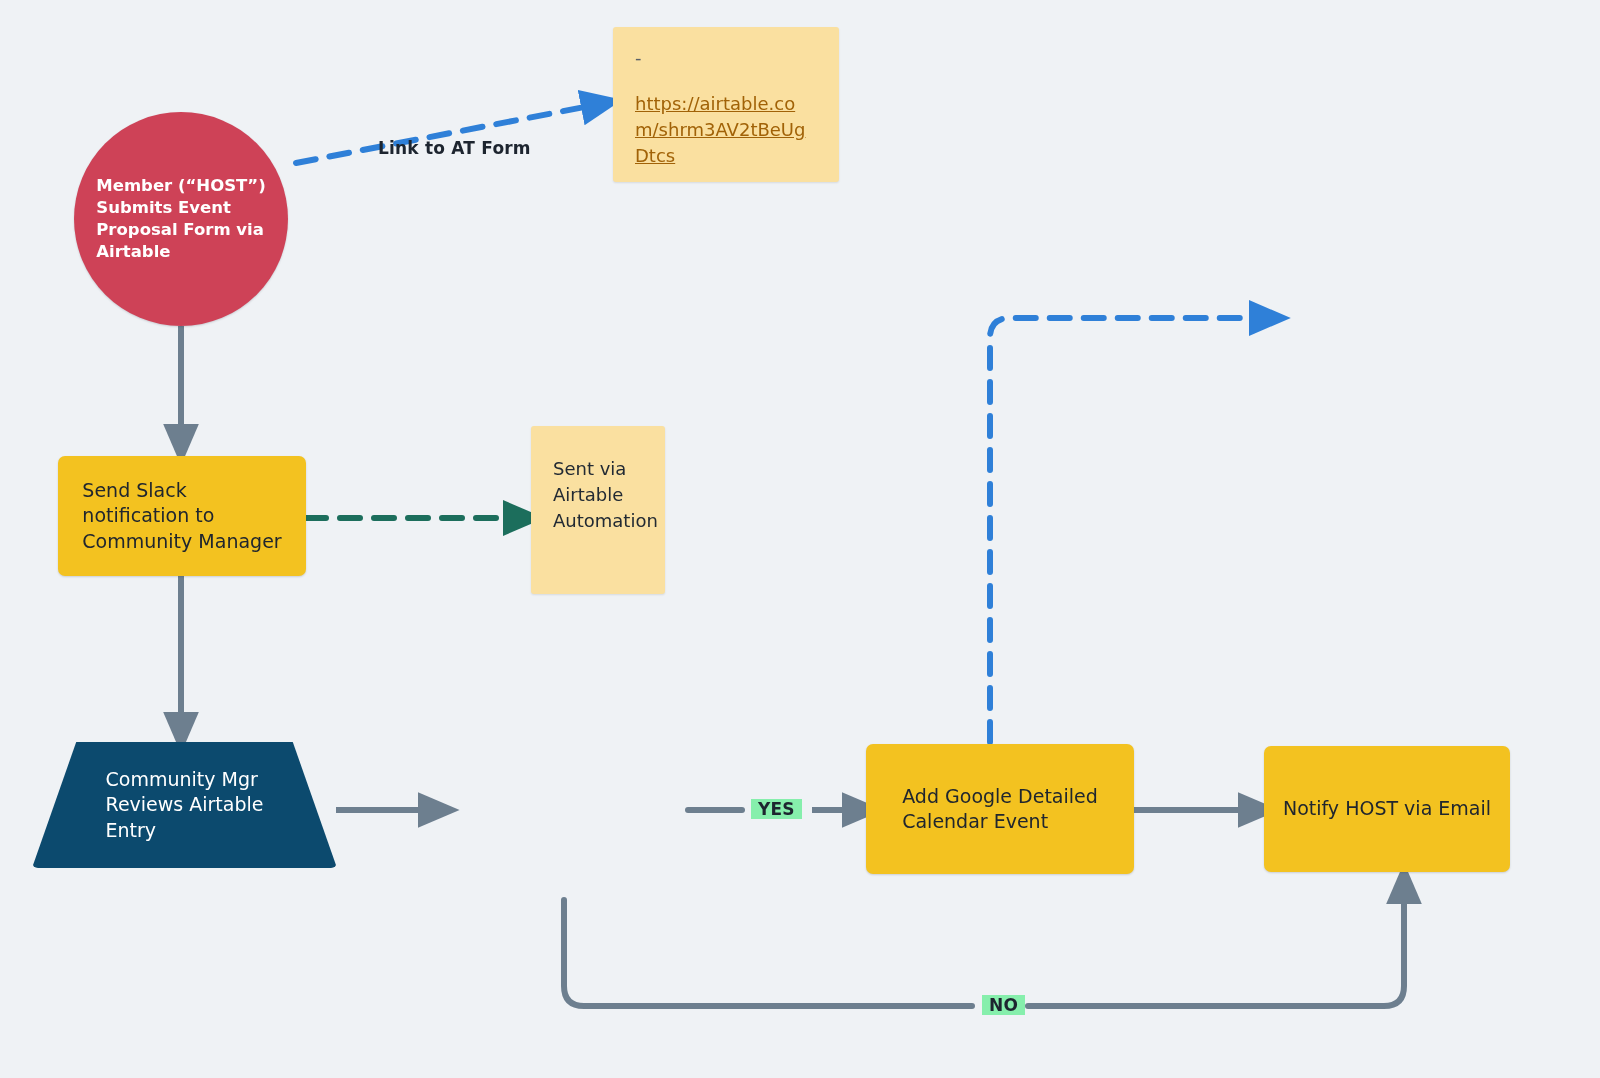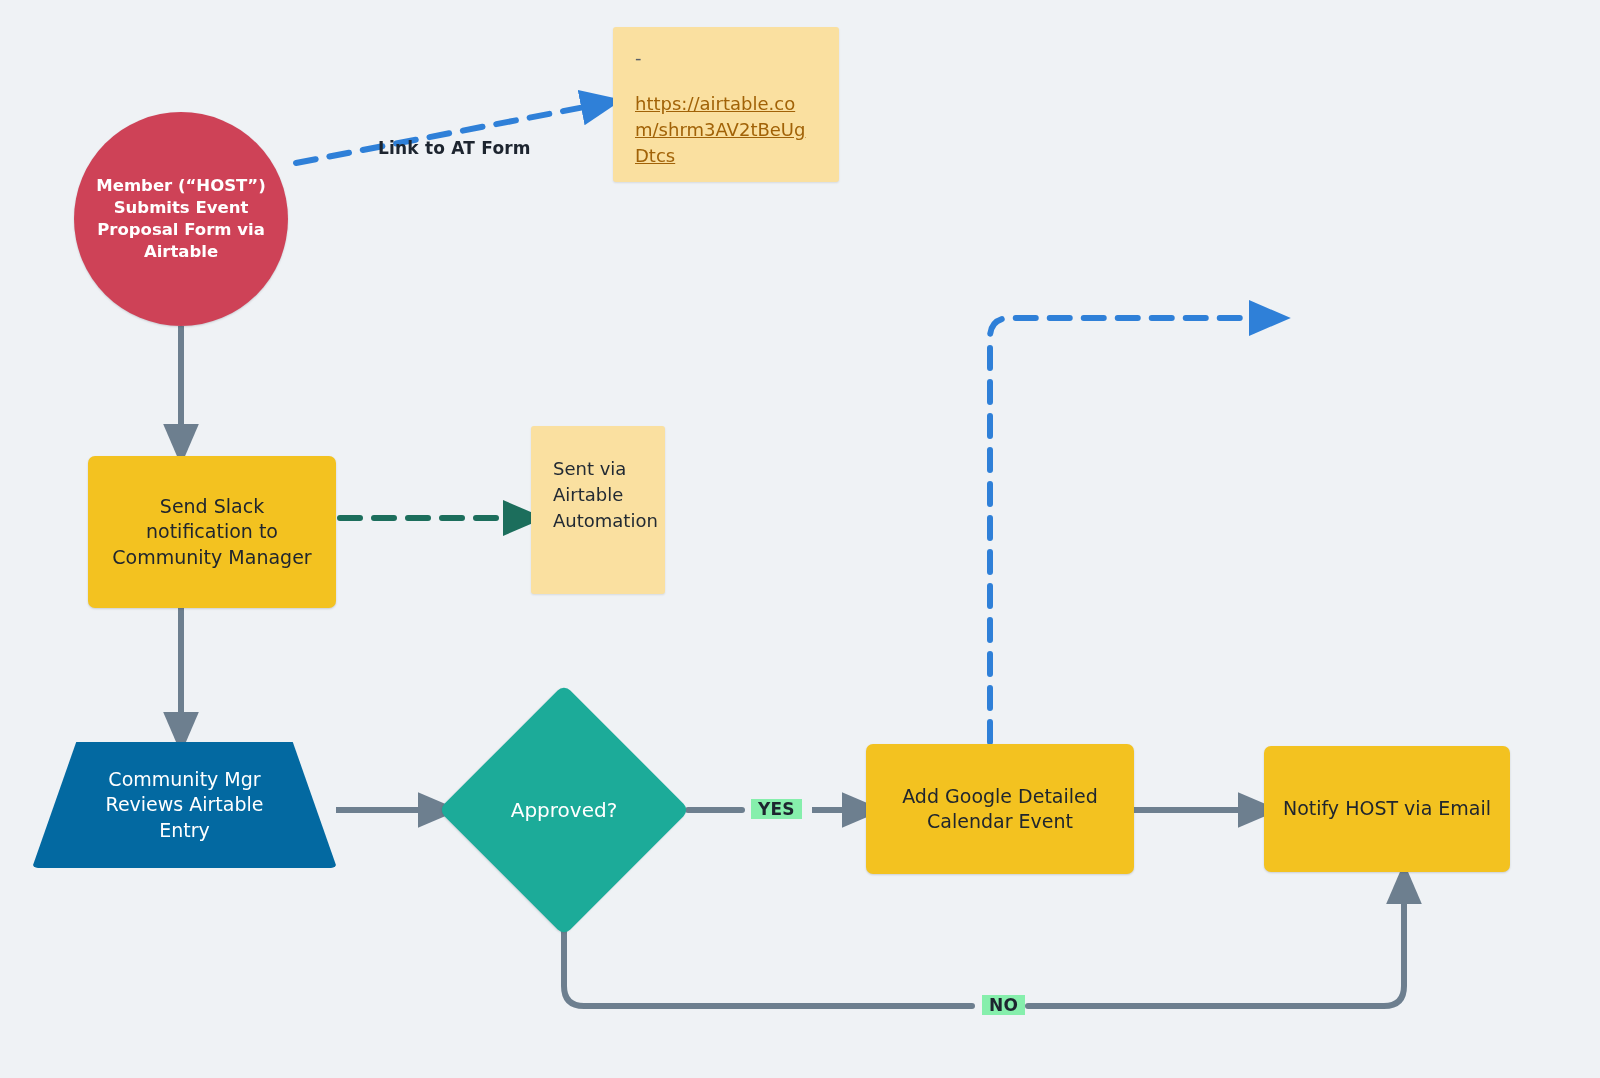--- a/index.html
+++ b/index.html
@@ -6,42 +6,42 @@
   body{
     width:1600px;height:1078px;
     background:#eff2f5;
     font-family:"DejaVu Sans", sans-serif;
     position:relative;
     overflow:hidden;
   }
   #canvas{position:absolute;inset:0;width:1600px;height:1078px;}
   svg.edges{position:absolute;left:0;top:0;width:1600px;height:1078px;pointer-events:none;}
 
-  .node{position:absolute;box-sizing:border-box;display:flex;align-items:center;justify-content:center;text-align:center;}
+  .node{position:absolute;box-sizing:border-box;display:flex;align-items:center;justify-content:center;text-align:left;}
   .node .lbl{white-space:pre-line;line-height:1.32;}
 
   
   .n-circle{
     width:214px;height:214px;border-radius:50%;
     background:#ce4257;color:#ffffff;
     font-size:16.5px;font-weight:700;
     box-shadow:0 1px 2px rgba(40,50,65,.18);
   }
 
   
   .n-box{
     background:#f3c220;color:#20262e;
     border-radius:7px;
     font-size:19px;font-weight:400;
     box-shadow:0 1px 2px rgba(40,50,65,.18);
   }
 
   
   .n-trap{
-    background:#0369a1;color:#ffffff;
+    background:#0c4a6e;color:#ffffff;
     font-size:19px;font-weight:400;
     clip-path:polygon(14.5% 0%, 85.5% 0%, 100% 100%, 0% 100%);
     border-radius:6px;
   }
 
   
   .n-diamond-wrap{position:absolute;}
   .n-diamond{
     position:absolute;left:0;top:0;
     background:#1cab99;
@@ -139,36 +139,32 @@
 
   <div class="edge-label plain" style="left:982px;top:995px;">NO</div>
 
   <div class="node n-circle" style="left:74px;top:112px;">
     <span class="lbl">Member (“HOST”)
 Submits Event
 Proposal Form via
 Airtable</span>
   </div>
 
-  <div class="node n-box" style="left:58px;top:456px;width:248px;height:152px;margin-left:30px;">
+  <div class="node n-box" style="left:58px;top:456px;width:248px;height:120px;">
     <span class="lbl">Send Slack
 notification to
 Community Manager</span>
   </div>
 
   <div class="node n-trap" style="left:32px;top:742px;width:305px;height:126px;">
     <span class="lbl">Community Mgr
 Reviews Airtable
 Entry</span>
   </div>
 
-  <div class="n-diamond-wrap" style="left:475px;top:721px;width:178px;height:178px;">
-    <div class="n-diamond" style="width:178px;height:178px;"></div>
-    <div class="n-diamond-label">Approved?</div>
-  </div>
 
   <div class="node n-box" style="left:866px;top:744px;width:268px;height:130px;">
     <span class="lbl">Add Google Detailed
 Calendar Event</span>
   </div>
 
   <div class="node n-box" style="left:1264px;top:746px;width:246px;height:126px;">
     <span class="lbl">Notify HOST via Email</span>
   </div>
 

